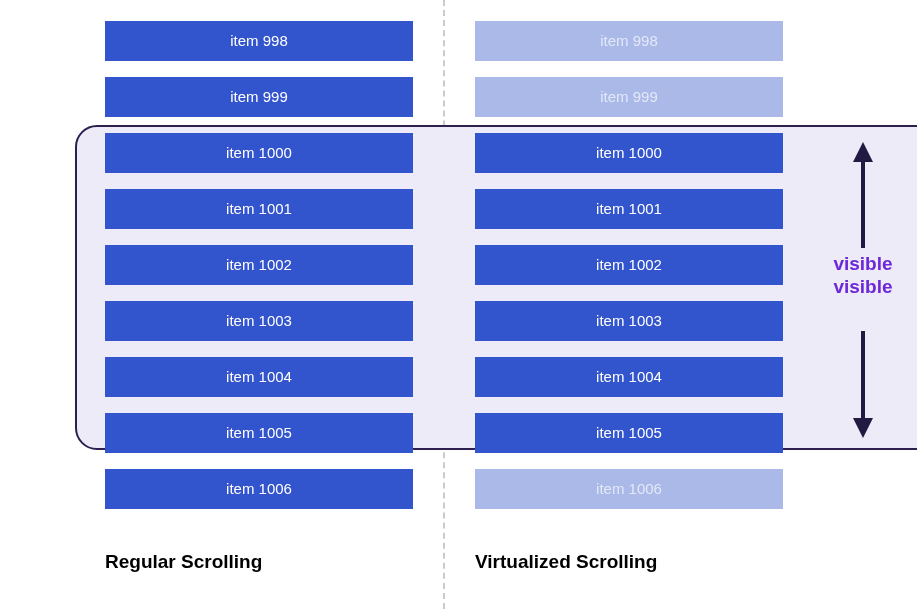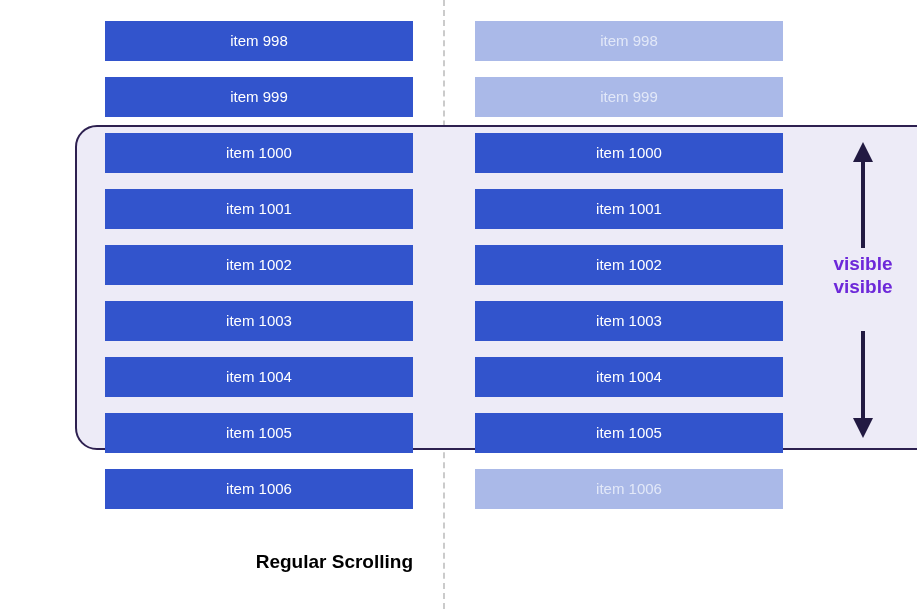--- a/index.html
+++ b/index.html
@@ -72,21 +72,21 @@
     background: #aab9e8;
     color: #e2e8f8;
   }
 
   
   .caption {
     position: absolute;
     top: 549px;
     height: 26px;
     line-height: 26px;
-    text-align: right;
+    text-align: left;
     font-size: 19px;
     font-weight: bold;
     color: #000000;
     white-space: nowrap;
   }
   .caption.left  { left: 57px;  width: 308px; }
   .caption.right { left: 427px; width: 308px; }
 
   
   .vp-annotation {
@@ -143,20 +143,21 @@
       <div class="item-bar" style="top: 133px;">item 1000</div>
       <div class="item-bar" style="top: 189px;">item 1001</div>
       <div class="item-bar" style="top: 245px;">item 1002</div>
       <div class="item-bar" style="top: 301px;">item 1003</div>
       <div class="item-bar" style="top: 357px;">item 1004</div>
       <div class="item-bar" style="top: 413px;">item 1005</div>
       <div class="item-bar faded" style="top: 469px;">item 1006</div>
     </div>
 
   <div class="caption left">Regular Scrolling</div>
+  <div class="caption right">Virtualized Scrolling</div>
 
   <div class="vp-annotation">
     <svg class="vp-arrow" viewBox="0 0 120 310">
 
       <path d="M 60 7 L 70 27 L 62 27 L 62 113 L 58 113 L 58 27 L 50 27 Z" fill="#221a42"></path>
 
       <path d="M 60 303 L 50 283 L 58 283 L 58 196 L 62 196 L 62 283 L 70 283 Z" fill="#221a42"></path>
     </svg>
     <div class="vp-label">
       <span>visible</span><br>

